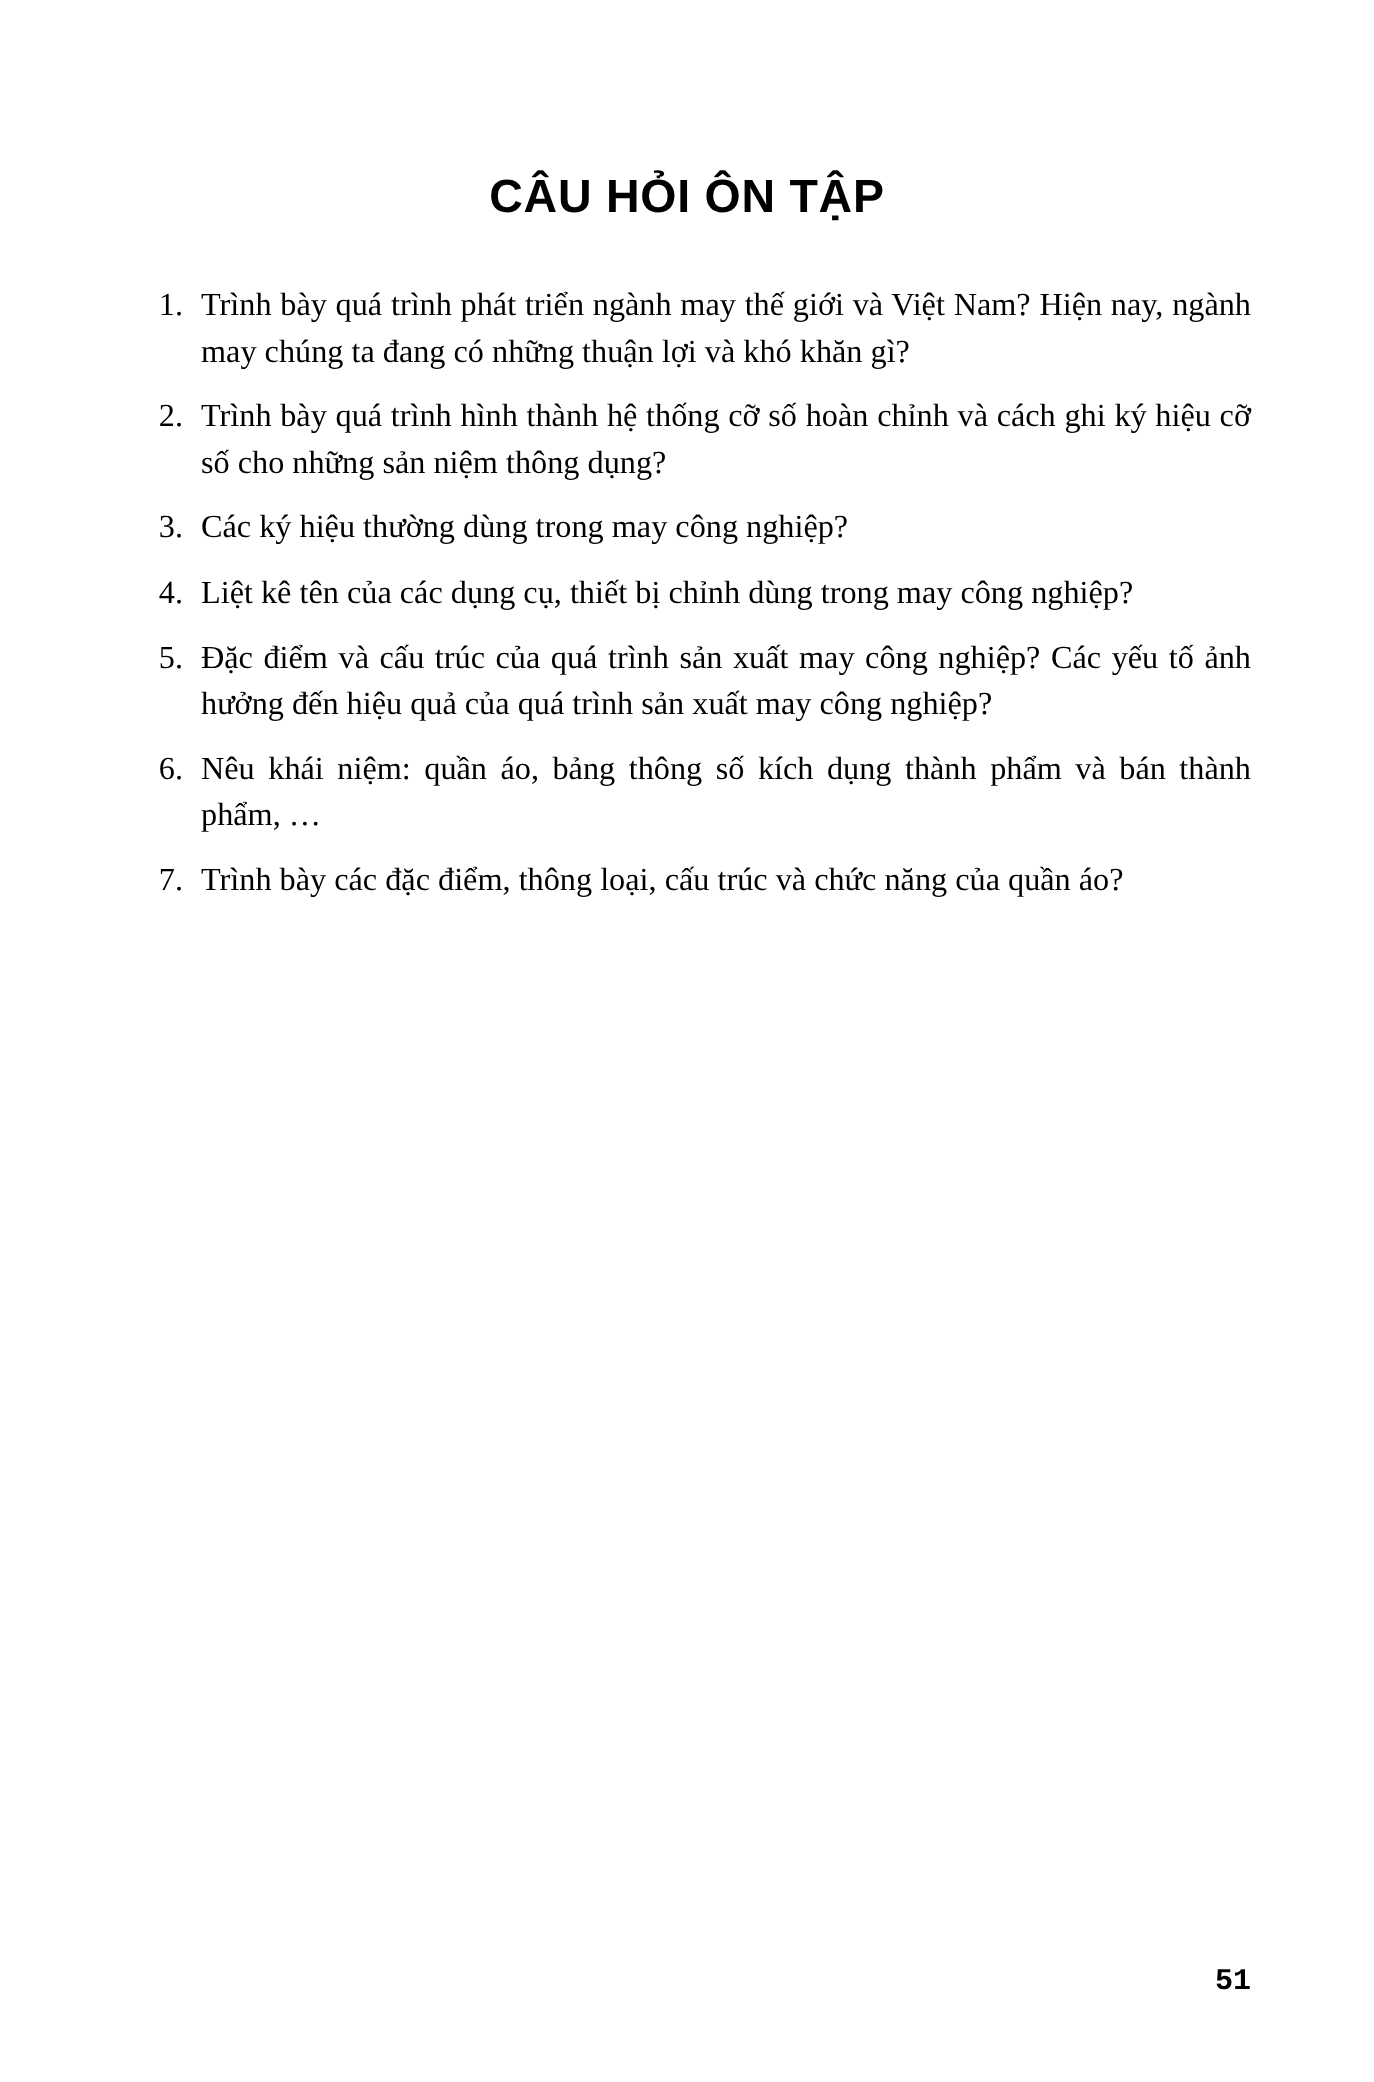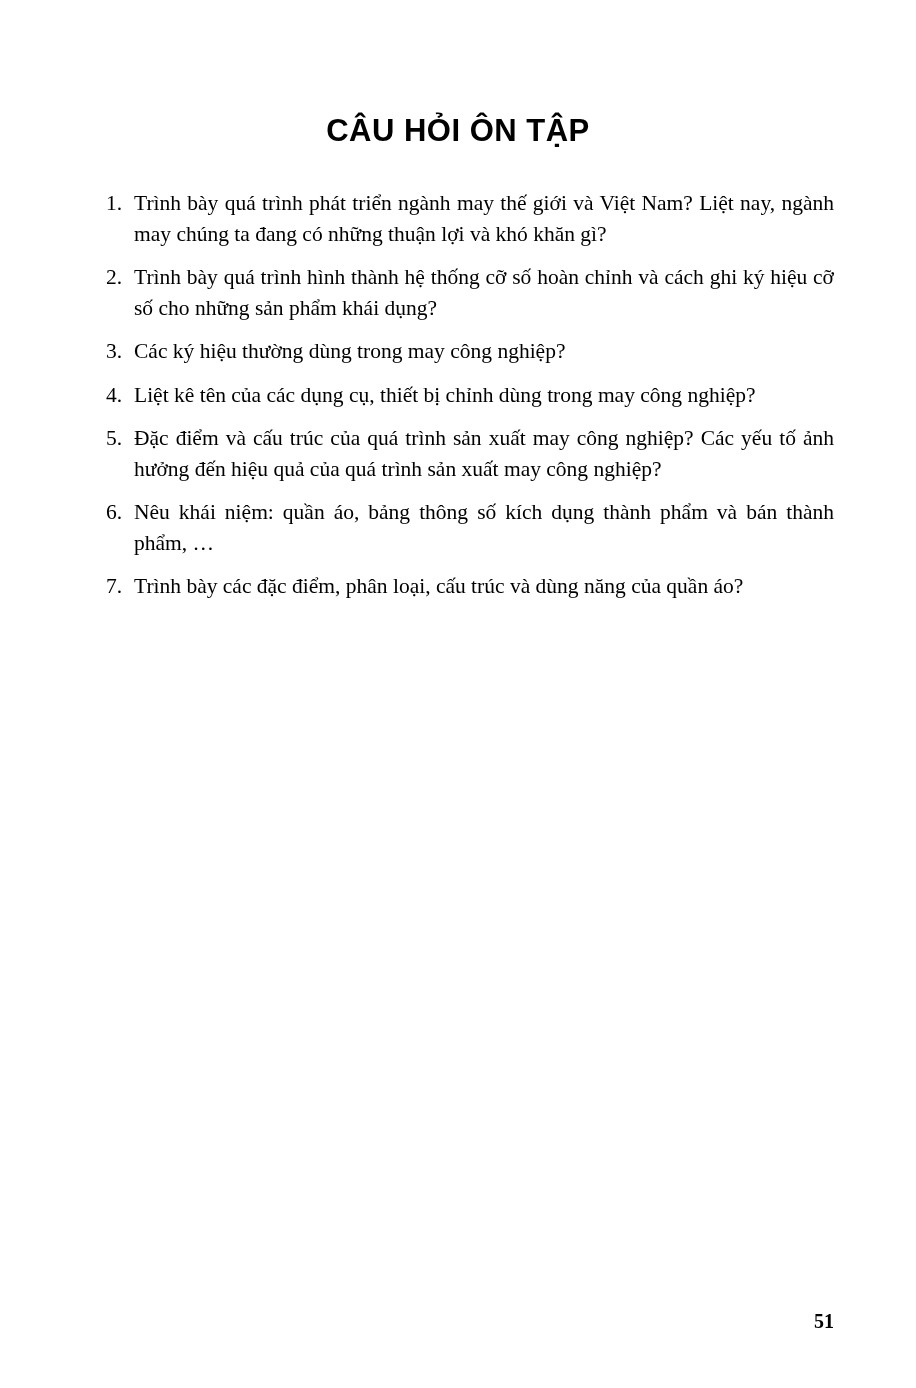--- a/index.html
+++ b/index.html
@@ -63,59 +63,59 @@
     display: block;
   }
   
   .question-item.single .q-text {
     text-align: left;
   }
   .page-number {
     position: absolute;
     right: 82px;
     bottom: 55px;
-    font-family: Liberation Serif, serif;
+    font-family: Liberation Mono, monospace;
     font-weight: bold;
     font-size: 20px;
     color: #000;
   }
 </style>
 </head>
 <body>
 
 <div class="page">
 
   <h1 class="page-title">CÂU HỎI ÔN TẬP</h1>
 
   <ol class="question-list">
     <li class="question-item">
       <span class="q-num">1.</span>
-      <span class="q-text">Trình bày quá trình phát triển ngành may thế giới và Việt Nam? Liệt nay, ngành may chúng ta đang có những thuận lợi và khó khăn gì?</span>
+      <span class="q-text">Trình bày quá trình phát triển ngành may thế giới và Việt Nam? Hiện nay, ngành may chúng ta đang có những thuận lợi và khó khăn gì?</span>
     </li>
     <li class="question-item">
       <span class="q-num">2.</span>
-      <span class="q-text">Trình bày quá trình hình thành hệ thống cỡ số hoàn chỉnh và cách ghi ký hiệu cỡ số cho những sản phẩm khái dụng?</span>
+      <span class="q-text">Trình bày quá trình hình thành hệ thống cỡ số hoàn chỉnh và cách ghi ký hiệu cỡ số cho những sản niệm thông dụng?</span>
     </li>
     <li class="question-item single">
       <span class="q-num">3.</span>
       <span class="q-text">Các ký hiệu thường dùng trong may công nghiệp?</span>
     </li>
     <li class="question-item">
       <span class="q-num">4.</span>
       <span class="q-text">Liệt kê tên của các dụng cụ, thiết bị chỉnh dùng trong may công nghiệp?</span>
     </li>
     <li class="question-item">
       <span class="q-num">5.</span>
       <span class="q-text">Đặc điểm và cấu trúc của quá trình sản xuất may công nghiệp?  Các yếu tố ảnh hưởng đến hiệu quả của quá trình sản xuất may công nghiệp?</span>
     </li>
     <li class="question-item">
       <span class="q-num">6.</span>
       <span class="q-text">Nêu khái niệm: quần áo, bảng thông số kích dụng thành phẩm và bán thành phẩm, …</span>
     </li>
     <li class="question-item single">
       <span class="q-num">7.</span>
-      <span class="q-text">Trình bày các đặc điểm, phân loại, cấu trúc và dùng năng của quần áo?</span>
+      <span class="q-text">Trình bày các đặc điểm, thông loại, cấu trúc và chức năng của quần áo?</span>
     </li>
   </ol>
 
   <div class="page-number">51</div>
 
 </div>
 
 </body></html>

